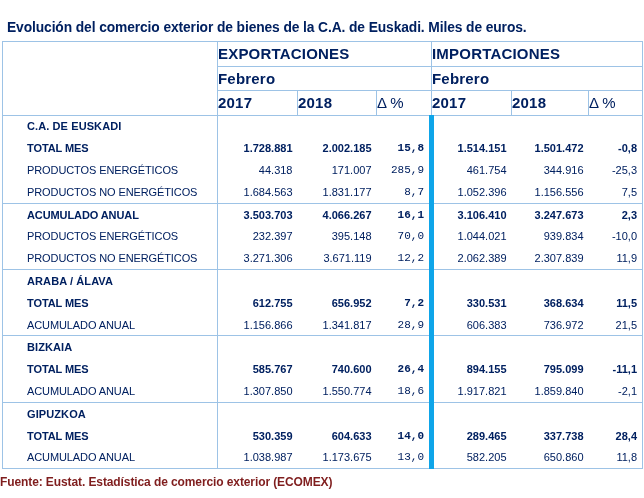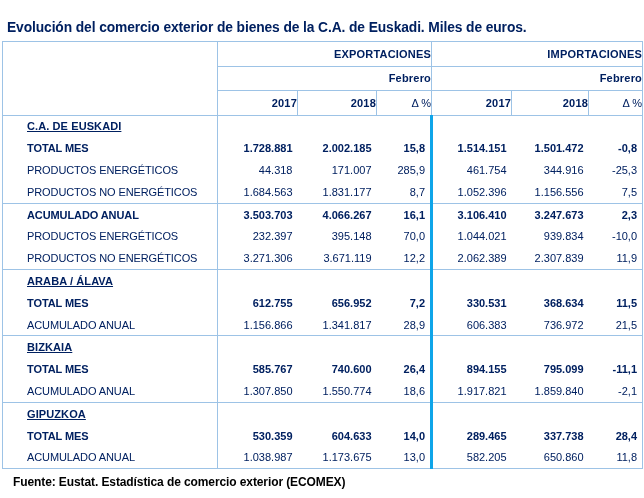--- a/index.html
+++ b/index.html
@@ -33,54 +33,54 @@
   col.c-label { width: 215px; }
   col.c-e17 { width: 80px; }
   col.c-e18 { width: 79px; }
   col.c-ed  { width: 55px; }
   col.c-i17 { width: 80px; }
   col.c-i18 { width: 77px; }
   col.c-id  { width: 54px; }
 
   thead th {
     border: 1px solid #9DC3E6;
-    font-size: 11px;
+    font-size: 15px;
     font-weight: bold;
-    text-align: right;
+    text-align: left;
     height: 23.5px;
     padding: 0;
     letter-spacing: 0.2px;
   }
   thead th.delta-h { font-weight: normal; letter-spacing: 0; }
 
   tbody td {
     font-size: 11px;
     height: 21.8px;
     padding: 0 5px 0 0;
     text-align: right;
     white-space: nowrap;
     overflow: hidden;
   }
   tbody td.lbl {
     text-align: left;
     padding: 0 2px 0 24px;
     border-right: 1px solid #9DC3E6;
     letter-spacing: -0.1px;
   }
-  tbody td.exp-delta { border-right: 3px solid #0ea5e9; }
-  tr.section td.lbl { font-weight: bold; letter-spacing: 0.1px; text-decoration: underline; }
+  tbody td.exp-delta { border-right: 5px solid #0ea5e9; font-family: Liberation Mono, monospace; }
+  tr.section td.lbl { font-weight: bold; letter-spacing: 0.1px; }
   tr.bold td { font-weight: bold; }
   tr.group td { border-top: 1px solid #9DC3E6; }
 
   .source {
     font-weight: bold;
     font-size: 12px;
-    padding: 6px 0 0 13px;
+    padding: 6px 0 0 0;
     letter-spacing: -0.1px;
-    color: #000000;
+    color: #7f1d1d;
   }
 </style>
 </head>
 <body>
 
 <div class="title">
   <span>Evolución del comercio exterior de bienes de la C.A. de Euskadi. Miles de euros.</span>
 </div>
 
 <table class="trade">

